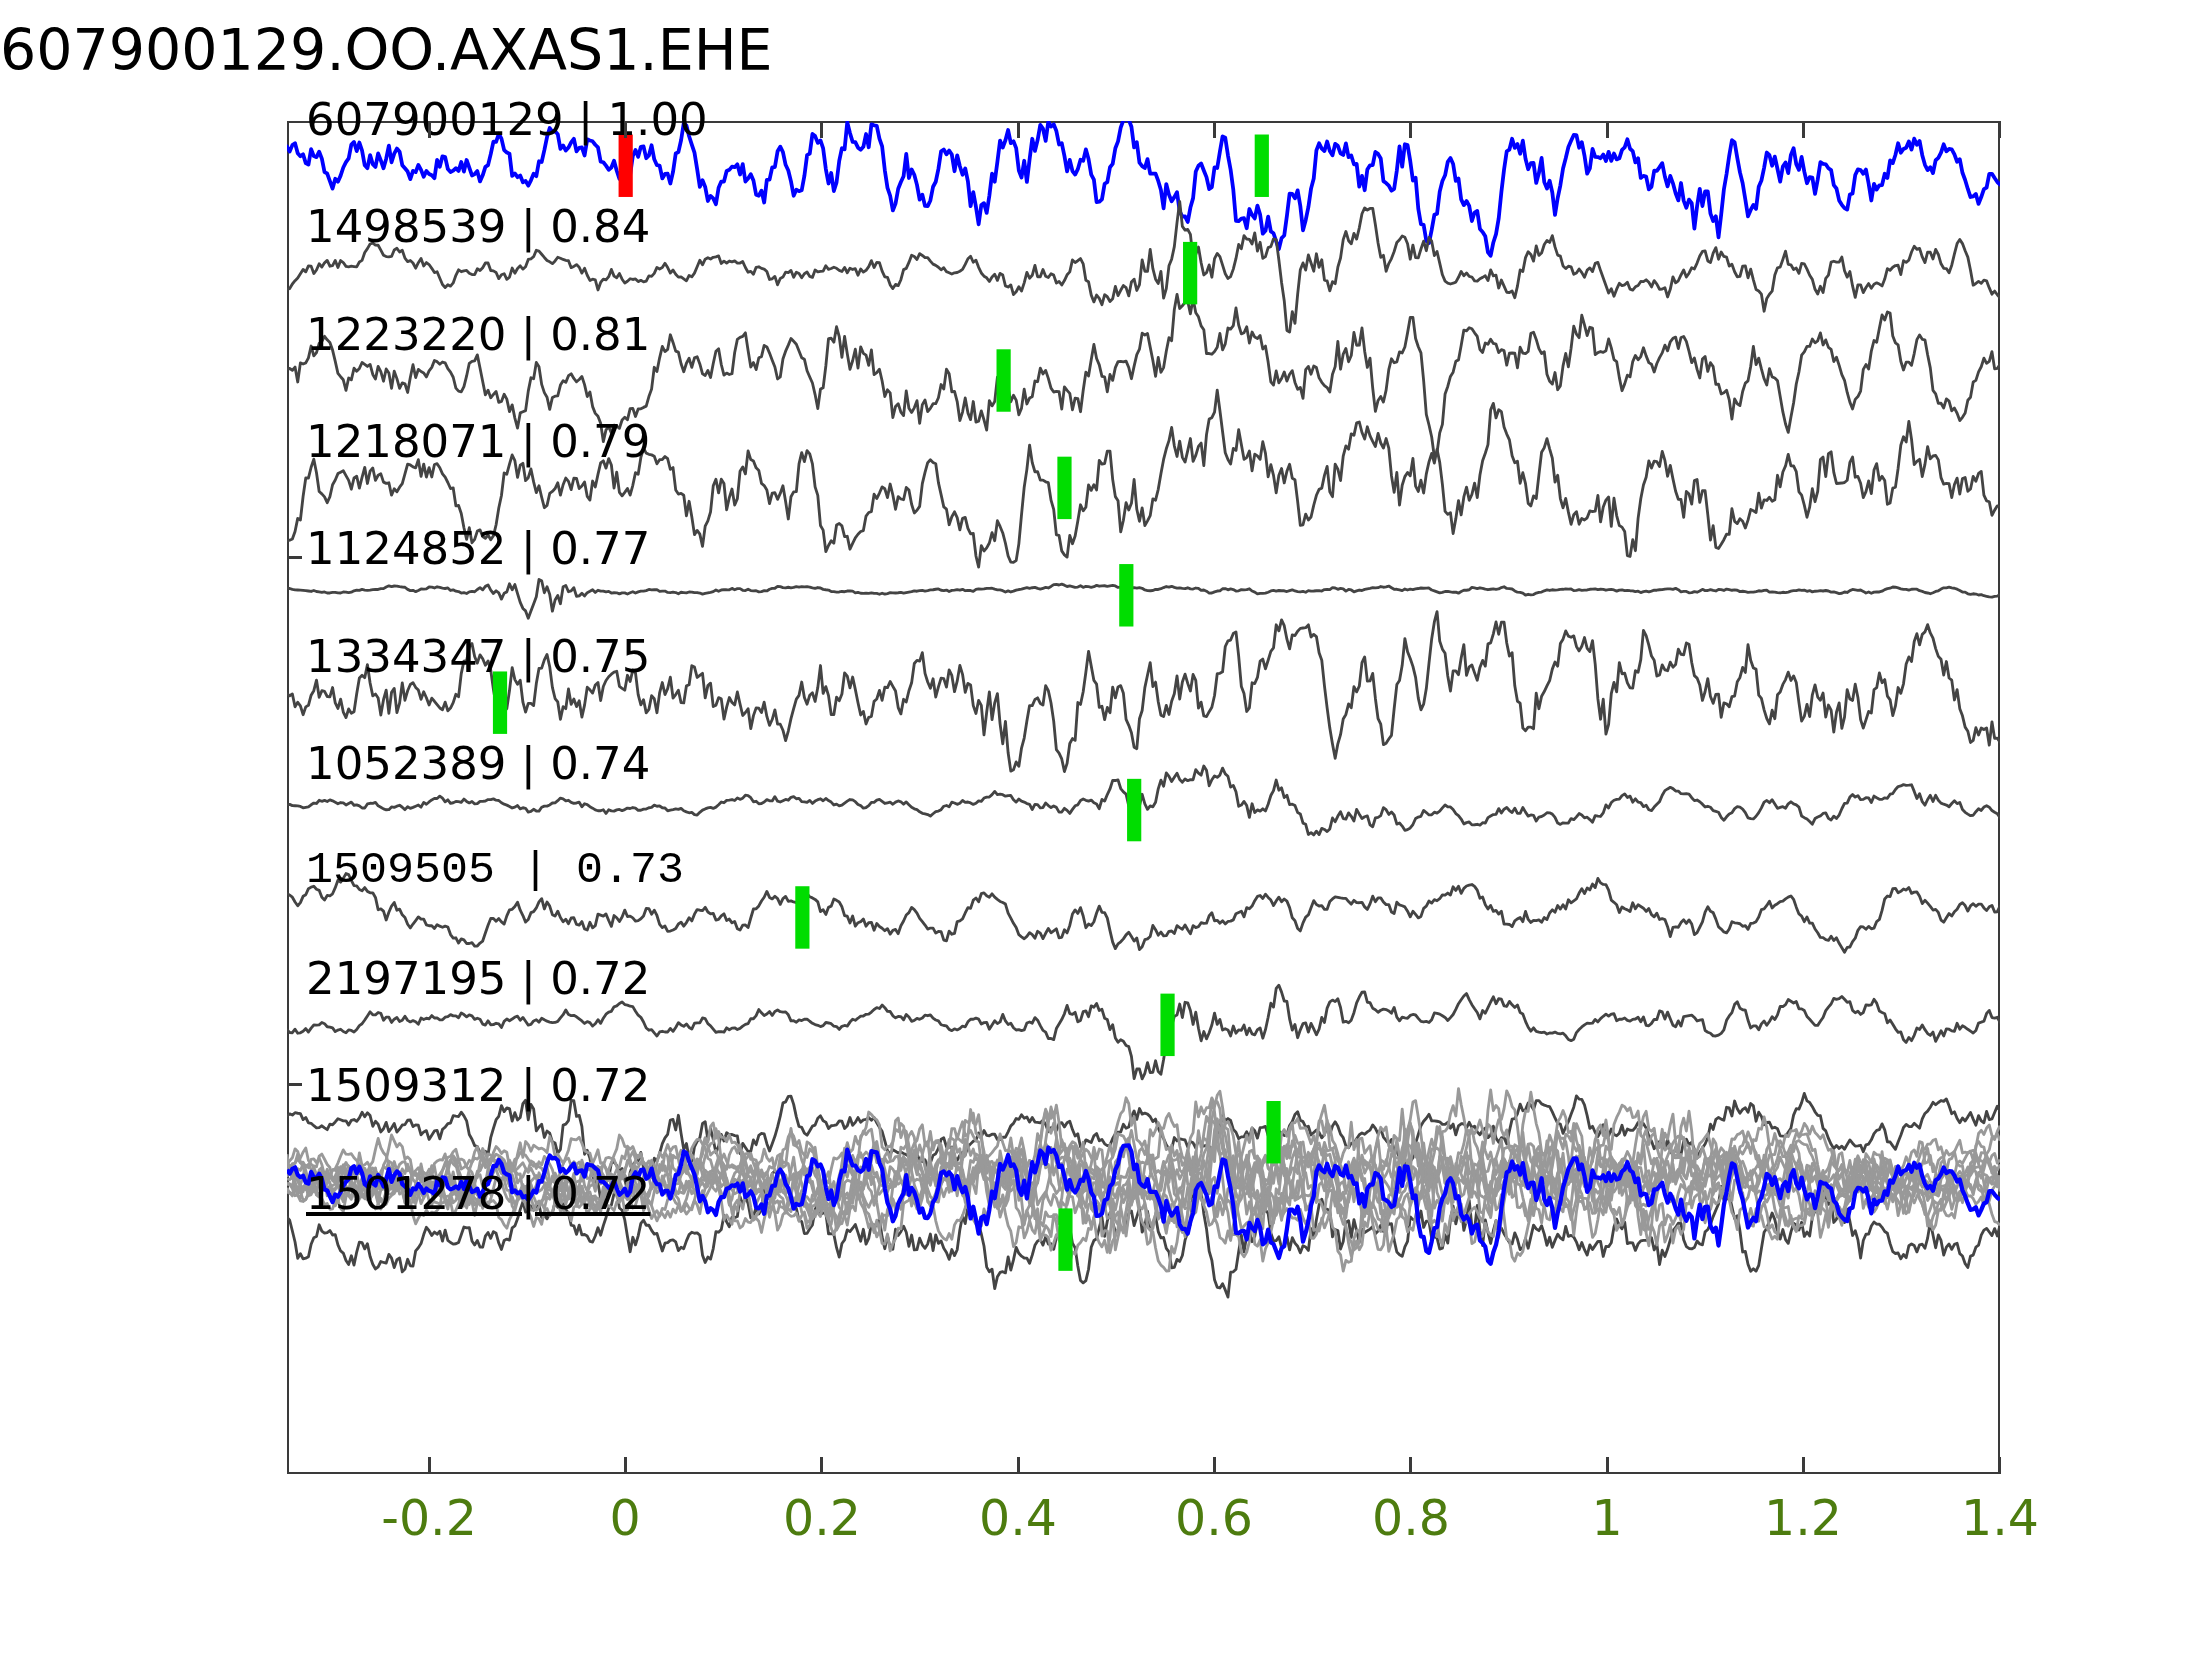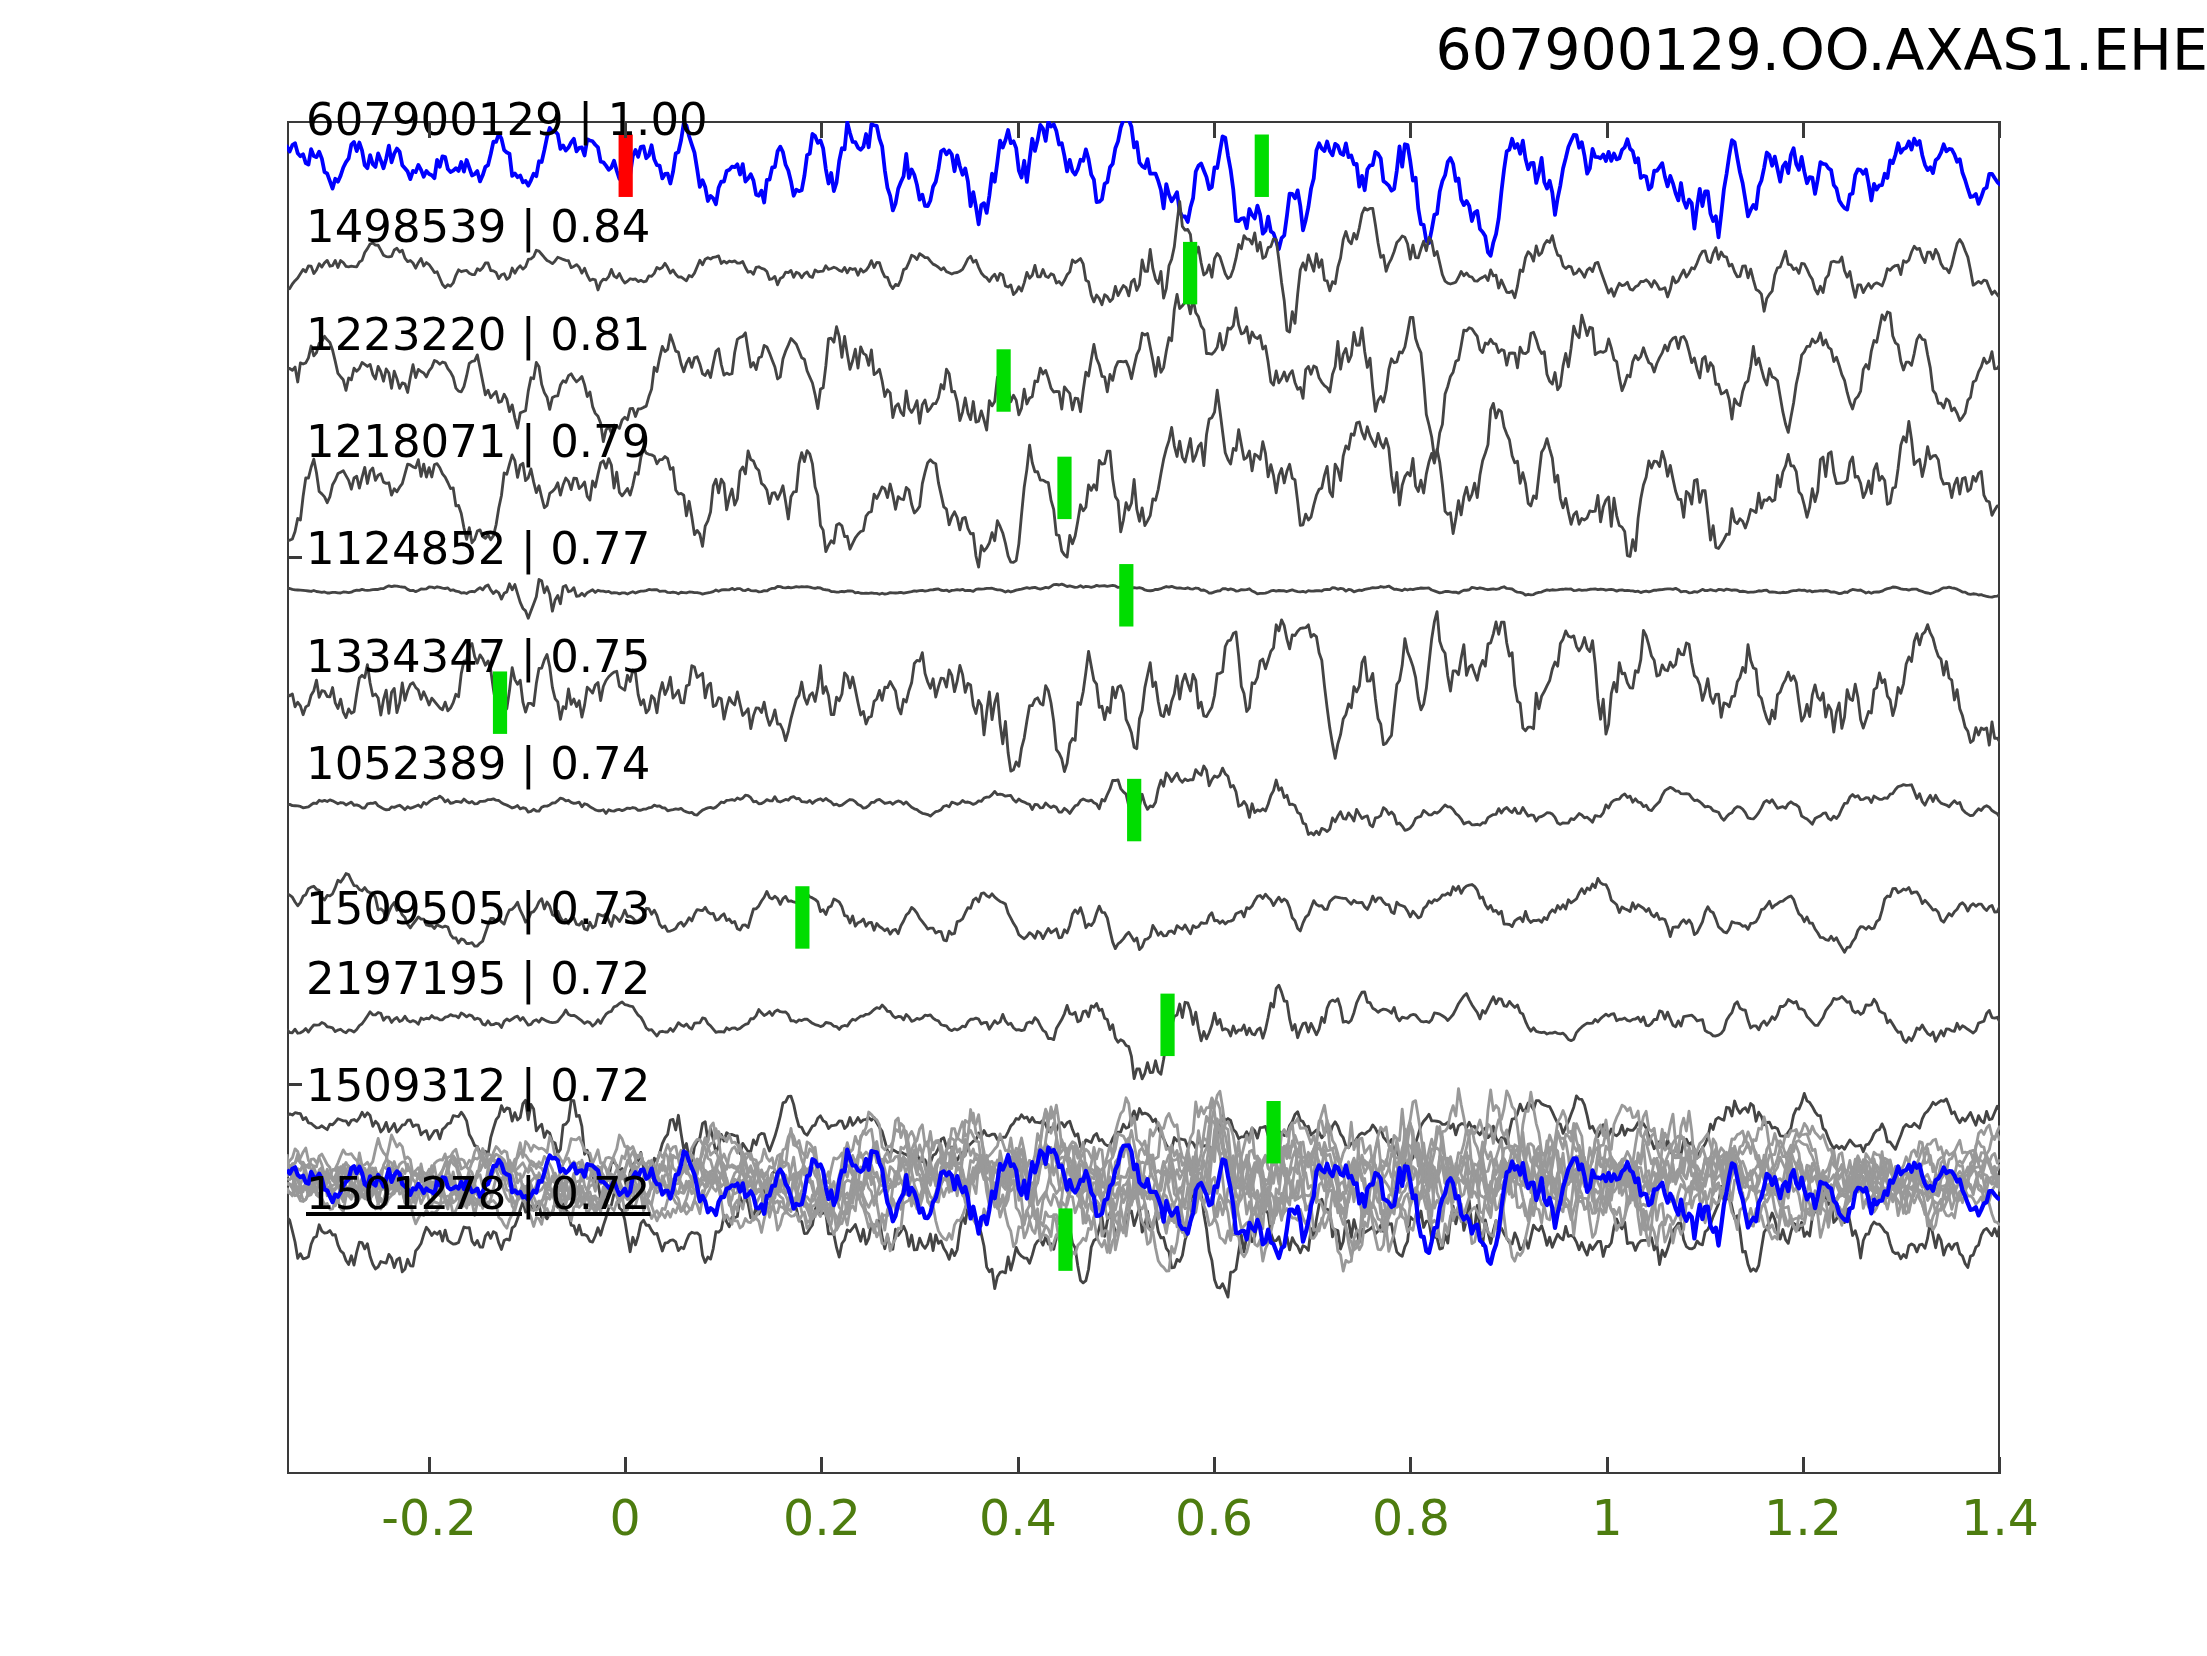--- a/index.html
+++ b/index.html
@@ -1,21 +1,21 @@
 <!DOCTYPE html>
 <html style="font-size:15px"><head>
 <meta charset="utf-8">
 <style>
   html,body{margin:0;padding:0;background:#ffffff;}
   body{width:2208px;height:1656px;font-family:"DejaVu Sans",sans-serif;overflow:hidden;}
   #root{position:relative;width:2208px;height:1656px;background:#fff;}
 
   #plot-title{
     position:absolute;left:0;top:17px;width:2208px;
-    text-align:right;font-size:57px;color:#000;
+    text-align:left;font-size:57px;color:#000;
     font-family:"DejaVu Sans",sans-serif;
     letter-spacing:0px;
   }
 
   #axes-frame{
     position:absolute;left:287px;top:121px;width:1713px;height:1353px;
     border:2.8px solid #3a3a3a;box-sizing:border-box;background:transparent;
   }
 
   #svg-layer{position:absolute;left:287px;top:121px;width:1713px;height:1353px;}
@@ -83,21 +83,21 @@
   </svg>
 
   <div id="labels-layer">
       <div class="trace-label" style="left: 306px; top: 93px;">607900129 | 1.00</div>
       <div class="trace-label" style="left: 306px; top: 200px;">1498539 | 0.84</div>
       <div class="trace-label" style="left: 306px; top: 308px;">1223220 | 0.81</div>
       <div class="trace-label" style="left: 306px; top: 415px;">1218071 | 0.79</div>
       <div class="trace-label" style="left: 306px; top: 522px;">1124852 | 0.77</div>
       <div class="trace-label" style="left: 306px; top: 630px;">1334347 | 0.75</div>
       <div class="trace-label" style="left: 306px; top: 737px;">1052389 | 0.74</div>
-      <div class="trace-label" style="left: 306px; top: 882px;">1509505 | 0.73</div>
+      <div class="trace-label" style="left: 306px; top: 845px; font-family: Liberation Mono, monospace;">1509505 | 0.73</div>
       <div class="trace-label" style="left: 306px; top: 952px;">2197195 | 0.72</div>
       <div class="trace-label" style="left: 306px; top: 1059px;">1509312 | 0.72</div>
       <div class="trace-label" style="left: 306px; top: 1167px; text-decoration: underline;">1501278 | 0.72</div>
     </div>
   <div id="xaxis-layer">
       <div class="xtick-mark" style="left: 428px; top: 1457px; height: 17px;"></div>
       <div class="xtick-mark" style="left: 428px; top: 121px; height: 17px;"></div>
       <div class="xtick-label" style="left: 429px; top: 1490px;">-0.2</div>
       <div class="xtick-mark" style="left: 624px; top: 1457px; height: 17px;"></div>
       <div class="xtick-mark" style="left: 624px; top: 121px; height: 17px;"></div>

